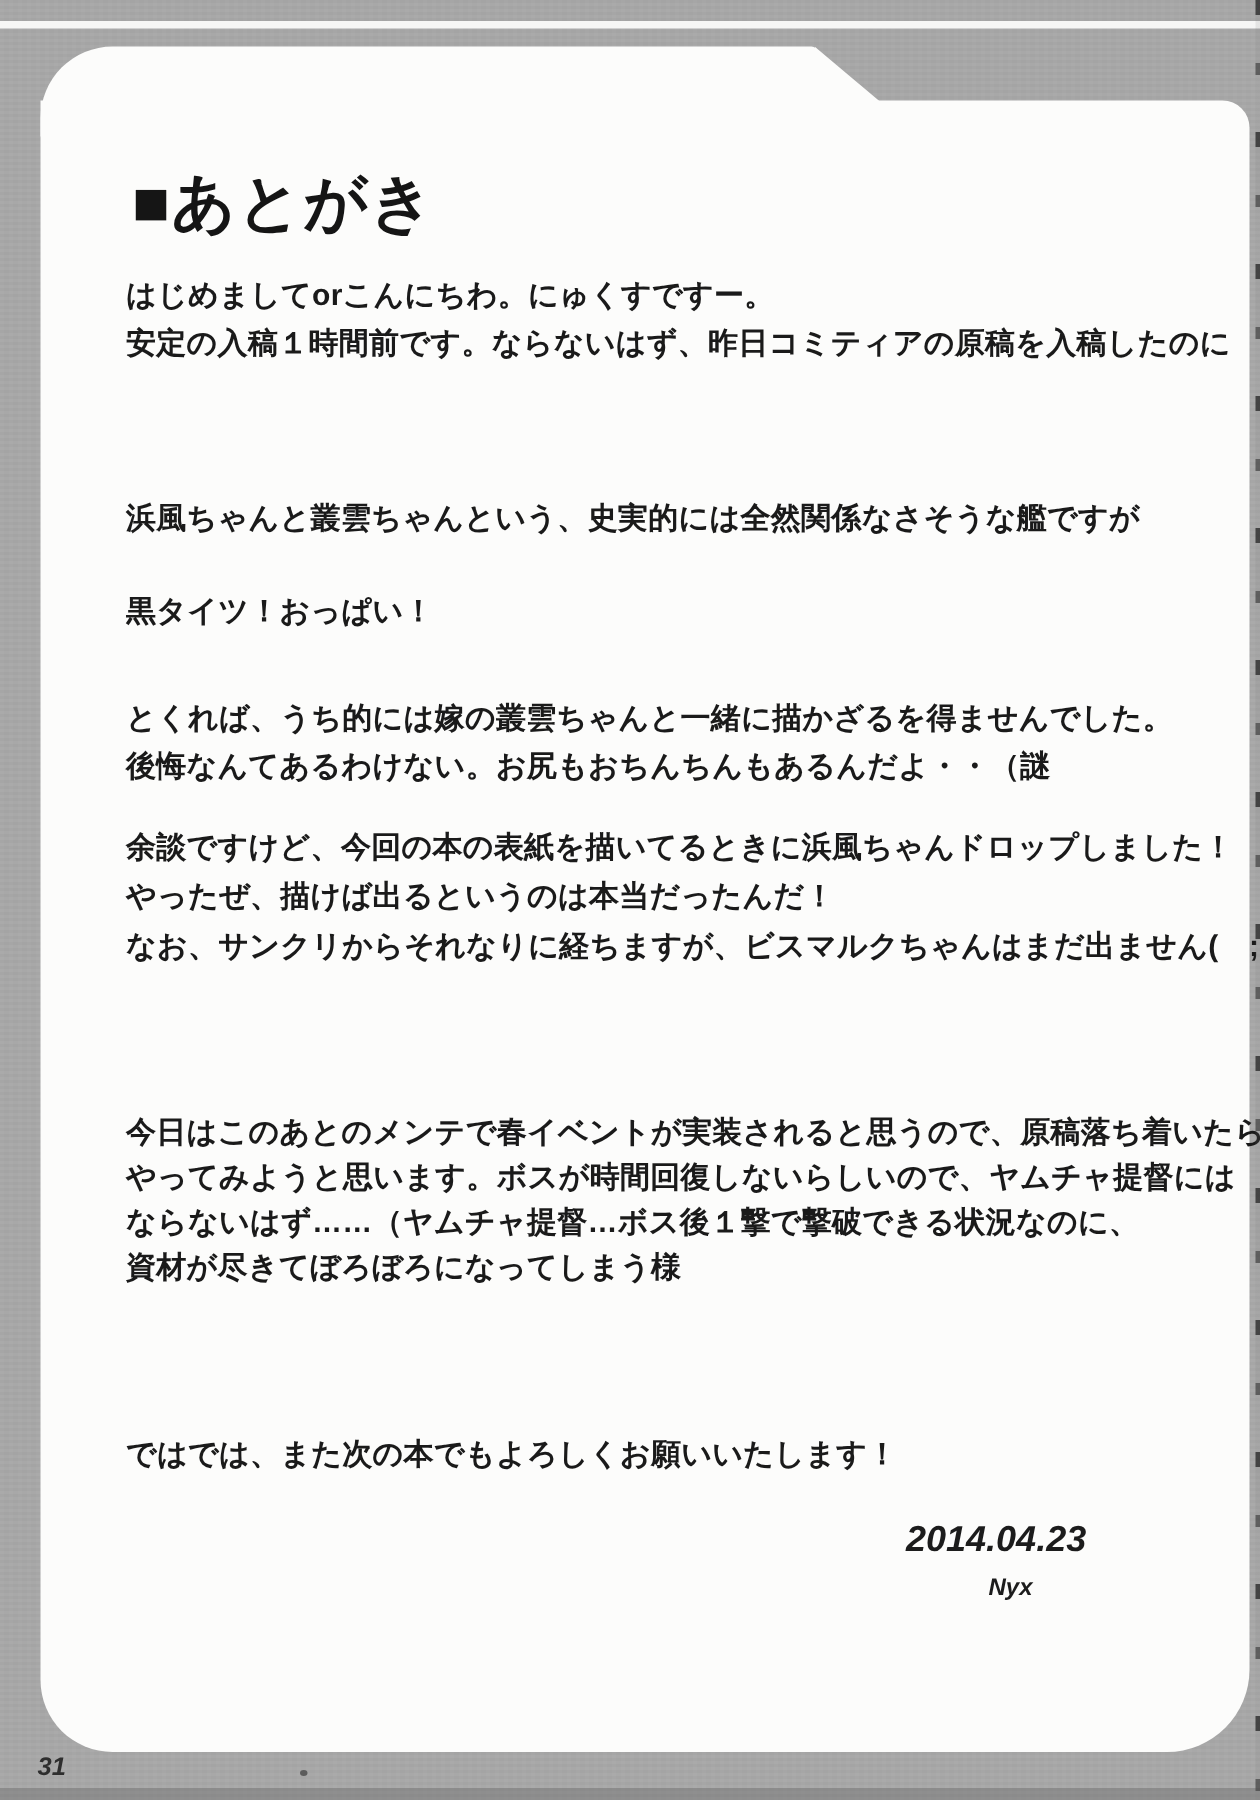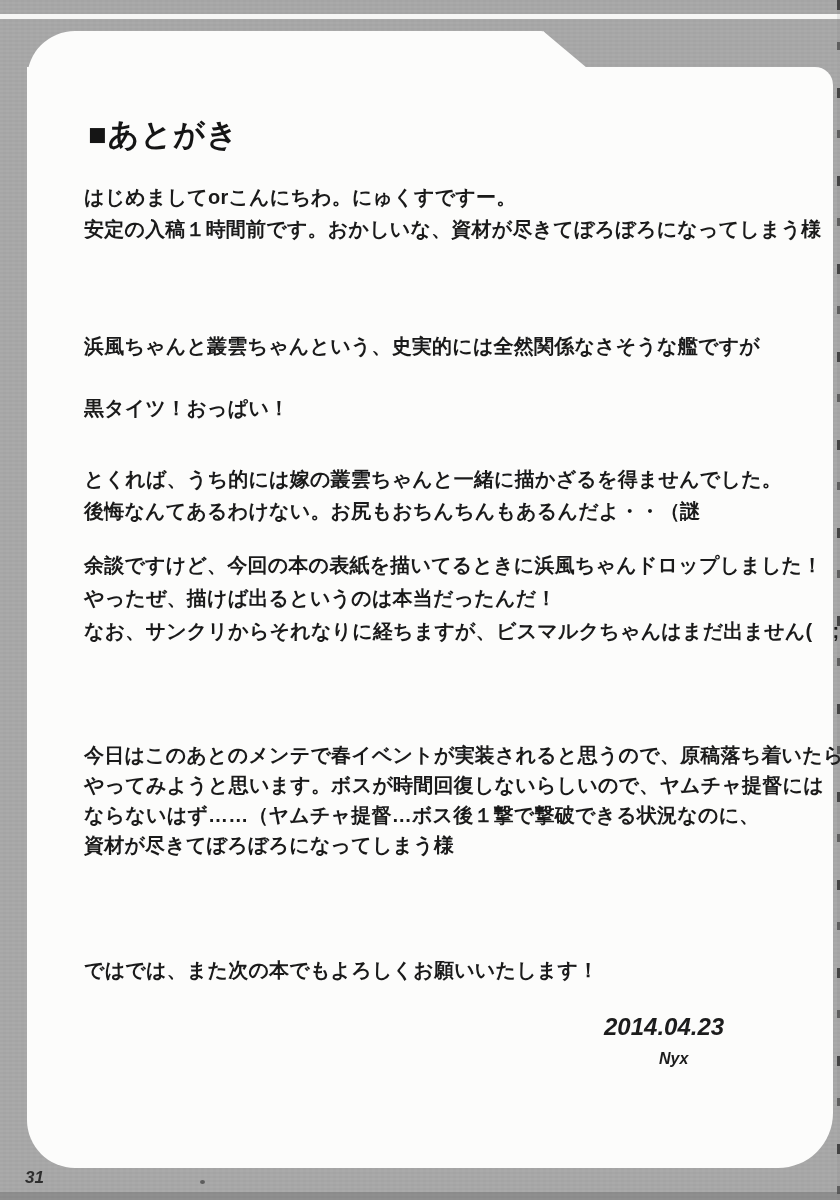--- a/index.html
+++ b/index.html
@@ -49,21 +49,21 @@
     position:absolute; left:0; bottom:0; width:100%; height:8px;
     background:rgba(75,75,75,.28);
   }
   .ink-speck {
     position:absolute; left:200px; top:1180px; width:5px; height:4px;
     border-radius:50%; background:#5c5c5c;
   }
   
   .doc-title {
     position:absolute; left:88px; top:110px;
-    font-size:31px; line-height:50px; font-weight:800;
+    font-size:42px; line-height:50px; font-weight:800;
     letter-spacing:1px; color:#151515; white-space:nowrap;
   }
   .para {
     position:absolute; left:84px;
     font-size:20px; font-weight:700; color:#1a1a1a;
     white-space:nowrap; letter-spacing:.2px;
   }
   .lh32 .line { line-height:32px; }
   .lh33 .line { line-height:33px; }
   .lh30 .line { line-height:30px; }
@@ -91,21 +91,21 @@
 <div class="top-line"></div>
 
 <div class="sheet-tab"></div>
 <div class="sheet-bevel"></div>
 <div class="sheet-main"></div>
 
 <h1 class="doc-title">■あとがき</h1>
 
 <div class="para lh32" style="top:181px">
   <div class="line">はじめましてorこんにちわ。にゅくすですー。</div>
-  <div class="line">安定の入稿１時間前です。おかしいな、資材が尽きてぼろぼろになってしまう様</div>
+  <div class="line">安定の入稿１時間前です。ならないはず、昨日コミティアの原稿を入稿したのに</div>
 </div>
 
 <div class="para single" style="top:331px">
   <div class="line">浜風ちゃんと叢雲ちゃんという、史実的には全然関係なさそうな艦ですが</div>
 </div>
 
 <div class="para single" style="top:393px">
   <div class="line">黒タイツ！おっぱい！</div>
 </div>
 

